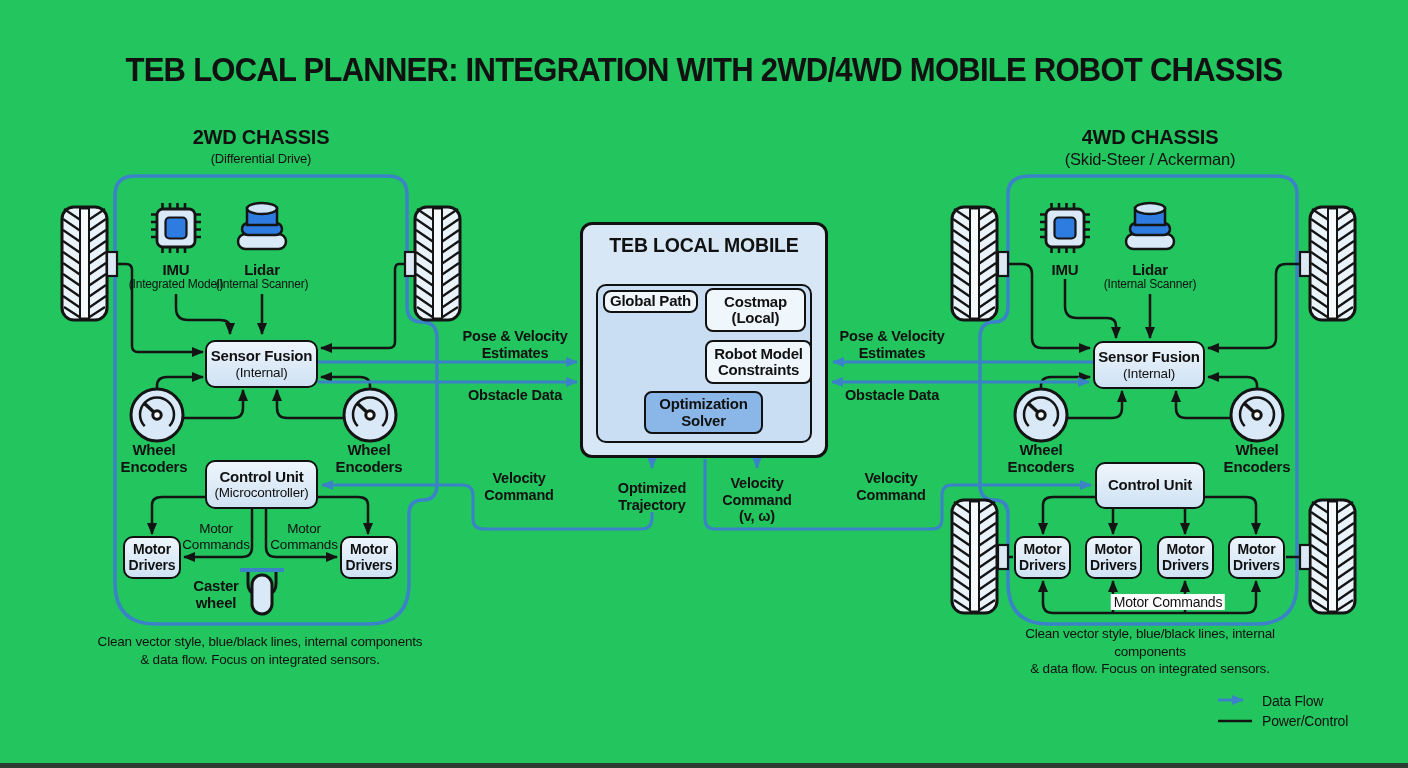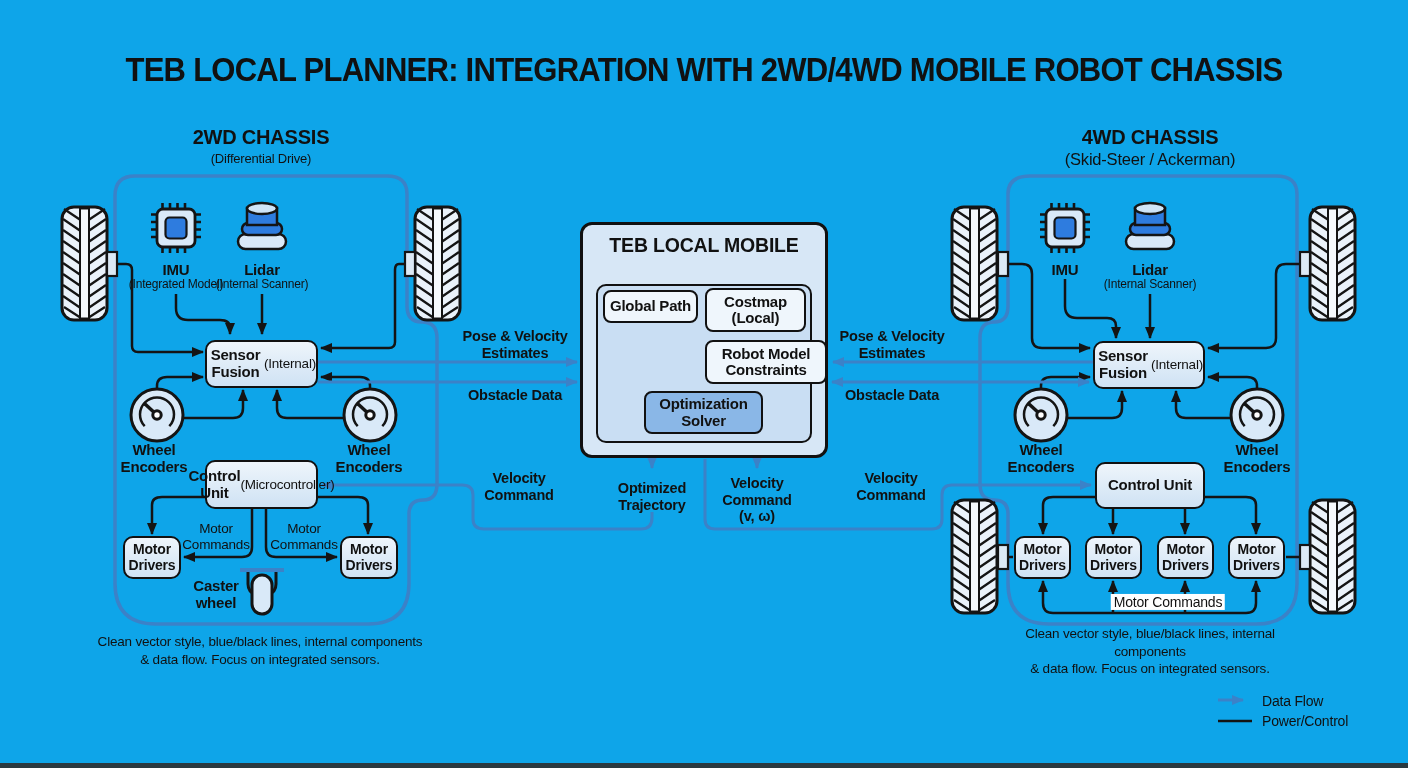--- a/index.html
+++ b/index.html
@@ -1,24 +1,24 @@
 <!DOCTYPE html>
 <html><head>
 <meta charset="utf-8">
 <style>
   html,body{margin:0;padding:0;background:#ffffff;}
-  .stage{position:relative;width:1408px;height:768px;background:#0ea5e9;overflow:hidden;
+  .stage{position:relative;width:1408px;height:768px;background:#22c55e;overflow:hidden;
          font-family:"Liberation Sans",sans-serif;color:#111;}
   .stage svg{position:absolute;left:0;top:0;}
   .lbl{position:absolute;transform:translate(-50%,-50%);text-align:center;
        white-space:pre-line;font-weight:700;line-height:1.15;letter-spacing:-0.2px;color:#111;}
   .reg{font-weight:400;}
   .node{position:absolute;box-sizing:border-box;border:2.5px solid #111;border-radius:10px;
         background:linear-gradient(180deg,#eef5fb 0%,#cfe2f4 100%);
-        display:flex;flex-direction:row;align-items:center;justify-content:center;
+        display:flex;flex-direction:column;align-items:center;justify-content:center;
         text-align:center;line-height:1.12;letter-spacing:-0.2px;}
   .node .t{font-weight:700;font-size:15px;}
   .node .s{font-weight:400;font-size:13.5px;}
   .teb-outer{position:absolute;box-sizing:border-box;border:3px solid #111;border-radius:12px;
              background:#d7e7f6;}
   .teb-panel{position:absolute;box-sizing:border-box;border:2.5px solid #111;border-radius:10px;
              background:#c9def3;}
   .module{position:absolute;box-sizing:border-box;border:2.5px solid #111;border-radius:8px;
           background:#eff6fc;display:flex;align-items:center;justify-content:center;
           text-align:center;font-weight:700;font-size:15px;line-height:1.1;white-space:pre-line;letter-spacing:-0.2px;}
@@ -204,24 +204,24 @@
 </div>
 <div class="node" style="left:1228px;top:536px;width:57px;height:43px;">
   <span class="t" style="font-size:14px;white-space:pre-line;">Motor
 Drivers</span>
 </div>
 
 <div class="teb-outer" style="left:580px;top:222px;width:248px;height:236px;"></div>
 <div class="lbl" style="left:704px;top:245px;font-size:19.5px;font-weight:800;">TEB LOCAL MOBILE</div>
 <div class="lbl reg" style="left:704px;top:266px;font-size:20px;margin-top:40px;">(Trajectory Optimization)</div>
 <div class="teb-panel" style="left:596px;top:284px;width:216px;height:159px;"></div>
-<div class="module" style="left:603px;top:290px;width:95px;height:33px;">Global Path</div>
+<div class="module" style="left:603px;top:290px;width:95px;height:23px;">Global Path</div>
 <div class="module" style="left:705px;top:288px;width:101px;height:44px;">Costmap
 (Local)</div>
-<div class="module" style="left:705px;top:340px;width:122px;height:44px;">Robot Model
+<div class="module" style="left:705px;top:340px;width:107px;height:44px;">Robot Model
 Constraints</div>
 <div class="module solver" style="left:644px;top:391px;width:119px;height:43px;">Optimization
 Solver</div>
 
 <div class="lbl" style="left:154px;top:458px;font-size:15px;">Wheel
 Encoders</div>
 <div class="lbl" style="left:369px;top:458px;font-size:15px;">Wheel
 Encoders</div>
 <div class="lbl" style="left:1041px;top:458px;font-size:15px;">Wheel
 Encoders</div>

